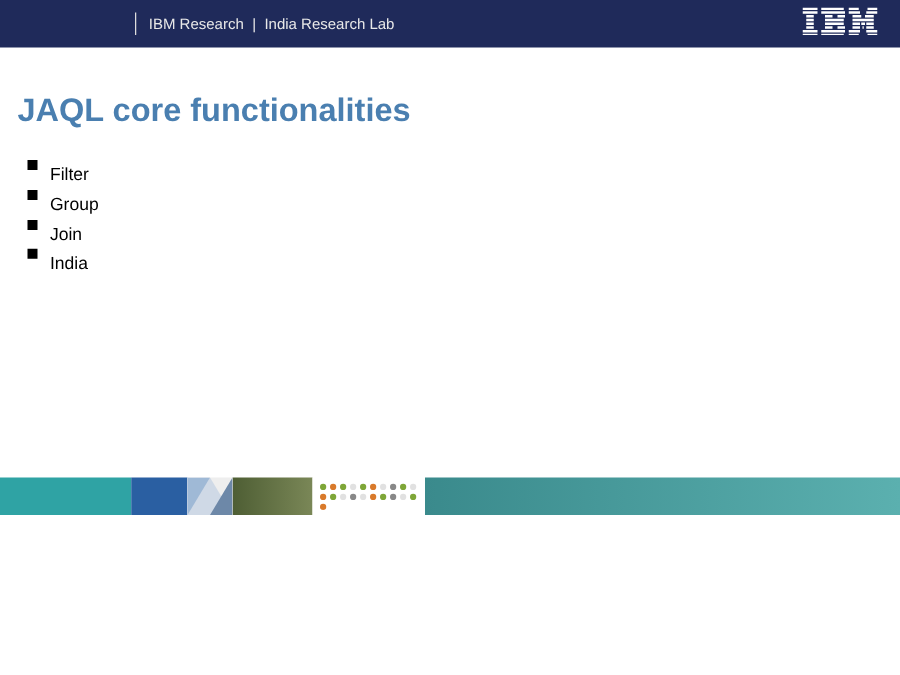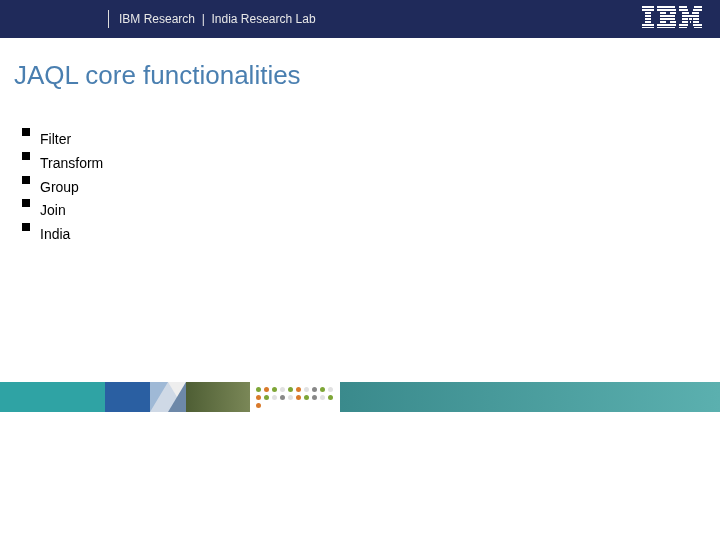--- a/index.html
+++ b/index.html
@@ -9,22 +9,22 @@
     position: absolute; top: 0; left: 0; right: 0; height: 38px;
     background: #1f2a5a;
     display: flex; align-items: center; justify-content: space-between;
     padding: 0 18px 0 0;
   }
   .topbar-left { display: flex; align-items: center; padding-left: 108px; }
   .vbar { width: 1px; height: 18px; background: #ddd; margin-right: 10px; }
   .topbar-text { color: #e8e8e8; font-size: 12px; font-weight: 400; }
   .ibm-svg { width: 60px; height: 22px; }
   .headline {
-    position: absolute; top: 60px; left: 14px;
-    font-size: 26px; font-weight: 400; color: #4a7fb0;
+    position: absolute; top: 73px; left: 14px;
+    font-size: 26px; font-weight: 700; color: #4a7fb0;
   }
   .bullets {
     position: absolute; top: 128px; left: 22px;
     font-size: 14px; color: #000; line-height: 1.7;
   }
   .bullets li { list-style: none; display: flex; align-items: flex-start; }
   .bullet-mark { display: inline-block; width: 8px; height: 8px; background: #000; margin-right: 10px; }
   .footer {
     position: absolute; left: 0; right: 0; bottom: 0; height: 30px;
     display: flex; align-items: stretch;
@@ -101,24 +101,20 @@
 
   <h1 class="headline">JAQL core functionalities</h1>
 
   <ul class="bullets">
     <li>
         <span class="bullet-mark"></span>
         <span>Filter</span>
       </li>
     <li>
         <span class="bullet-mark"></span>
-        <span>Transform</span>
-      </li>
-    <li>
-        <span class="bullet-mark"></span>
         <span>Group</span>
       </li>
     <li>
         <span class="bullet-mark"></span>
         <span>Join</span>
       </li>
     <li>
         <span class="bullet-mark"></span>
         <span>India</span>
       </li>

